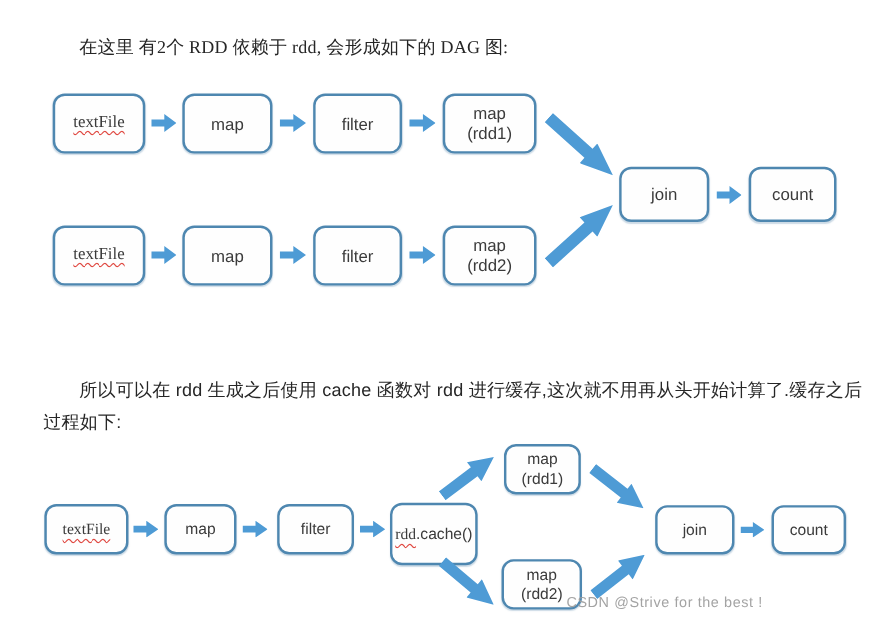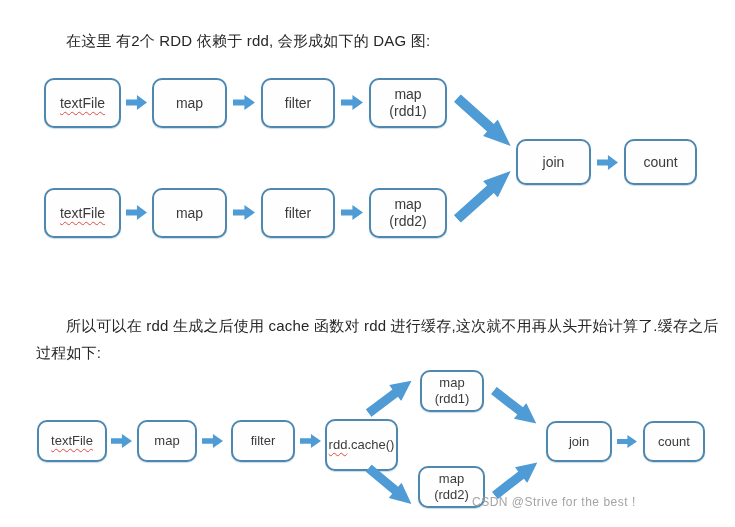--- a/index.html
+++ b/index.html
@@ -18,21 +18,21 @@
   .para {
     position: absolute;
     left: 36px;
     width: 696px;
     color: #262626;
     font-size: 15px;
     line-height: 27px;
     text-indent: 2em;
     letter-spacing: 0.2px;
   }
-  .para-1 { top: 12px; }
+  .para-1 { top: 12px; font-family: Liberation Serif, serif; }
   .para-2 { top: 297px; }
 
   
   .node {
     position: absolute;
     background: #fefefe;
     border: 2px solid var(--box-border, #4e87b0);
     border-radius: 10px;
     display: flex;
     align-items: center;
@@ -48,20 +48,21 @@
     line-height: 1.2;
   }
   .node-sm { font-size: 13px; }
 
   .misspelled {
     text-decoration-line: underline;
     text-decoration-style: wavy;
     text-decoration-color: var(--squiggle-red, #e04a43);
     text-decoration-thickness: 1px;
     text-underline-offset: 3px;
+    font-family: Liberation Serif, serif;
   }
 
   
   .barrow {
     position: absolute;
     background: var(--arrow-blue, #4e9bd5);
   }
   .barrow-h {
     clip-path: polygon(0 30%, 52% 30%, 52% 0, 100% 50%, 52% 100%, 52% 70%, 0 70%);
   }

